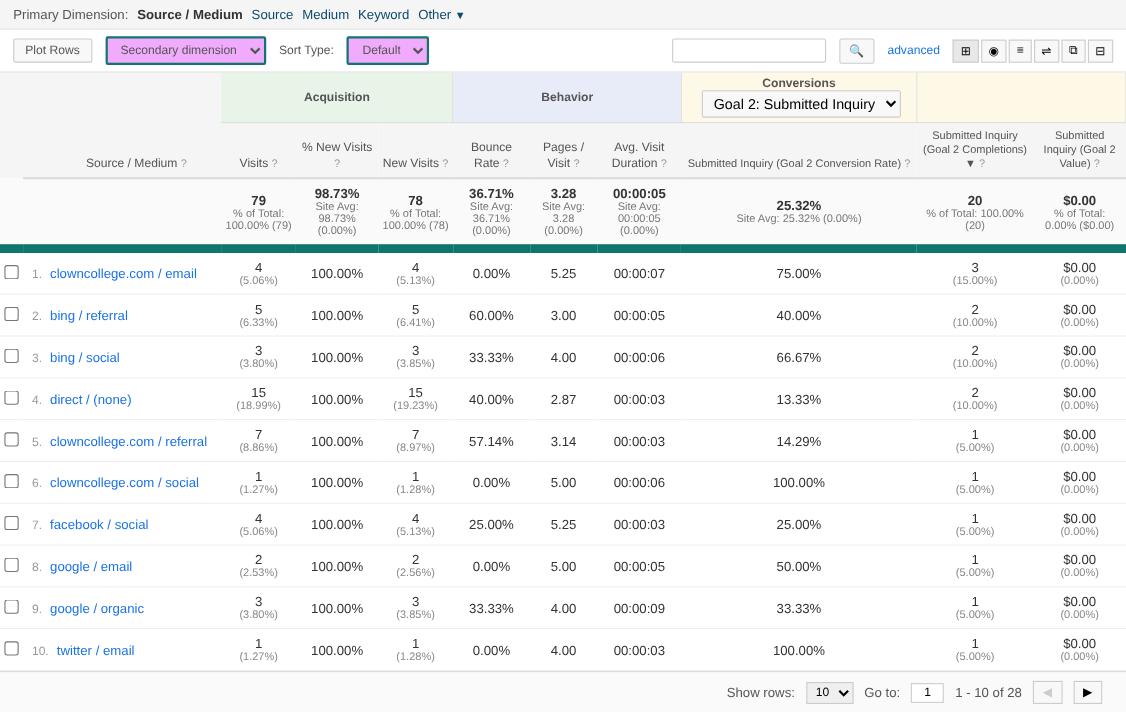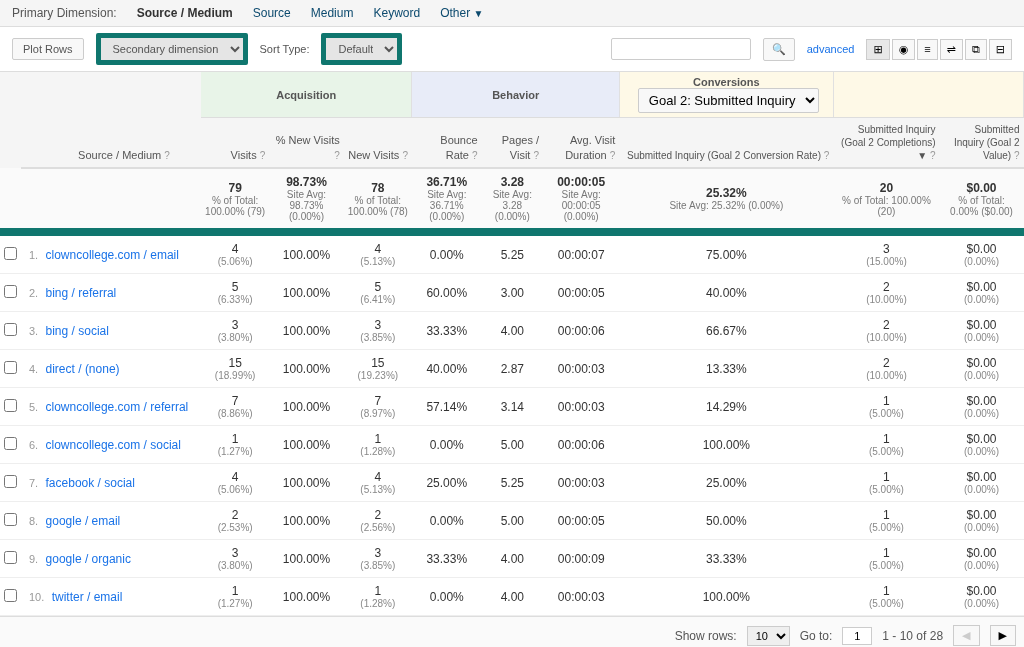--- a/index.html
+++ b/index.html
@@ -5,21 +5,21 @@
     * { box-sizing: border-box; margin: 0; padding: 0; }
     body { font-family: Arial, sans-serif; font-size: 12px; color: #333; background: #fff; width: 1024px; }
     
     
     .dimension-bar {
       background: #f5f5f5;
       border-bottom: 1px solid #ddd;
       padding: 6px 12px;
       display: flex;
       align-items: center;
-      gap: 20px;
+      gap: 8px;
       font-size: 12px;
       color: #555;
     }
     .dimension-bar a { color: #0c4a6e; text-decoration: none; cursor: pointer; }
     
     
     .toolbar {
       padding: 6px 12px;
       display: flex;
       align-items: center;
@@ -30,26 +30,26 @@
     .btn-gray {
       background: #f8f8f8;
       border: 1px solid #ccc;
       border-radius: 2px;
       padding: 4px 10px;
       font-size: 11px;
       color: #555;
       cursor: pointer;
     }
     .select-box {
-      border: 5px solid #0f766e;
+      border: 2px solid #0f766e;
       border-radius: 2px;
       padding: 4px 8px;
       font-size: 11px;
       color: #555;
-      background: #e5e5e5;
+      background: #f0abfc;
       cursor: pointer;
     }
     .sort-label { color: #555; font-size: 11px; }
     .spacer { flex: 1; }
     .search-box {
       border: 1px solid #ccc;
       border-radius: 2px;
       padding: 4px 8px;
       font-size: 11px;
       width: 140px;
@@ -93,21 +93,21 @@
       color: #555;
       border-bottom: 1px solid #ddd;
       border-right: 1px solid #e0e0e0;
     }
     .th-acquisition { background: #e8f4e8; }
     .th-behavior { background: #e8ecf8; }
     .th-conversions { background: #fef9e7; }
     
     .th-col {
       padding: 5px 4px;
-      text-align: right;
+      text-align: center;
       font-size: 11px;
       color: #555;
       border-bottom: 2px solid #ddd;
       font-weight: normal;
       vertical-align: bottom;
       line-height: 1.3;
     }
     .th-col.sortable { cursor: pointer; }
     .th-col .help-icon {
       color: #999;
@@ -150,21 +150,21 @@
     .summary-row .sub-text { font-size: 10px; color: #777; font-weight: normal; display: block; }
     
     
     .cb-cell { width: 20px; text-align: center; padding: 4px; }
     
     
     .footer-bar {
       display: flex;
       justify-content: flex-end;
       align-items: center;
-      padding: 8px 8px;
+      padding: 8px 22px;
       border-top: 1px solid #ddd;
       background: #fafafa;
       gap: 10px;
       font-size: 12px;
     }
     .footer-bar label { color: #555; }
     .rows-select { border: 1px solid #ccc; padding: 2px 4px; font-size: 11px; }
     .goto-input { border: 1px solid #ccc; padding: 2px 4px; width: 30px; text-align: center; font-size: 11px; }
     .page-info { color: #555; }
     .page-btn {

